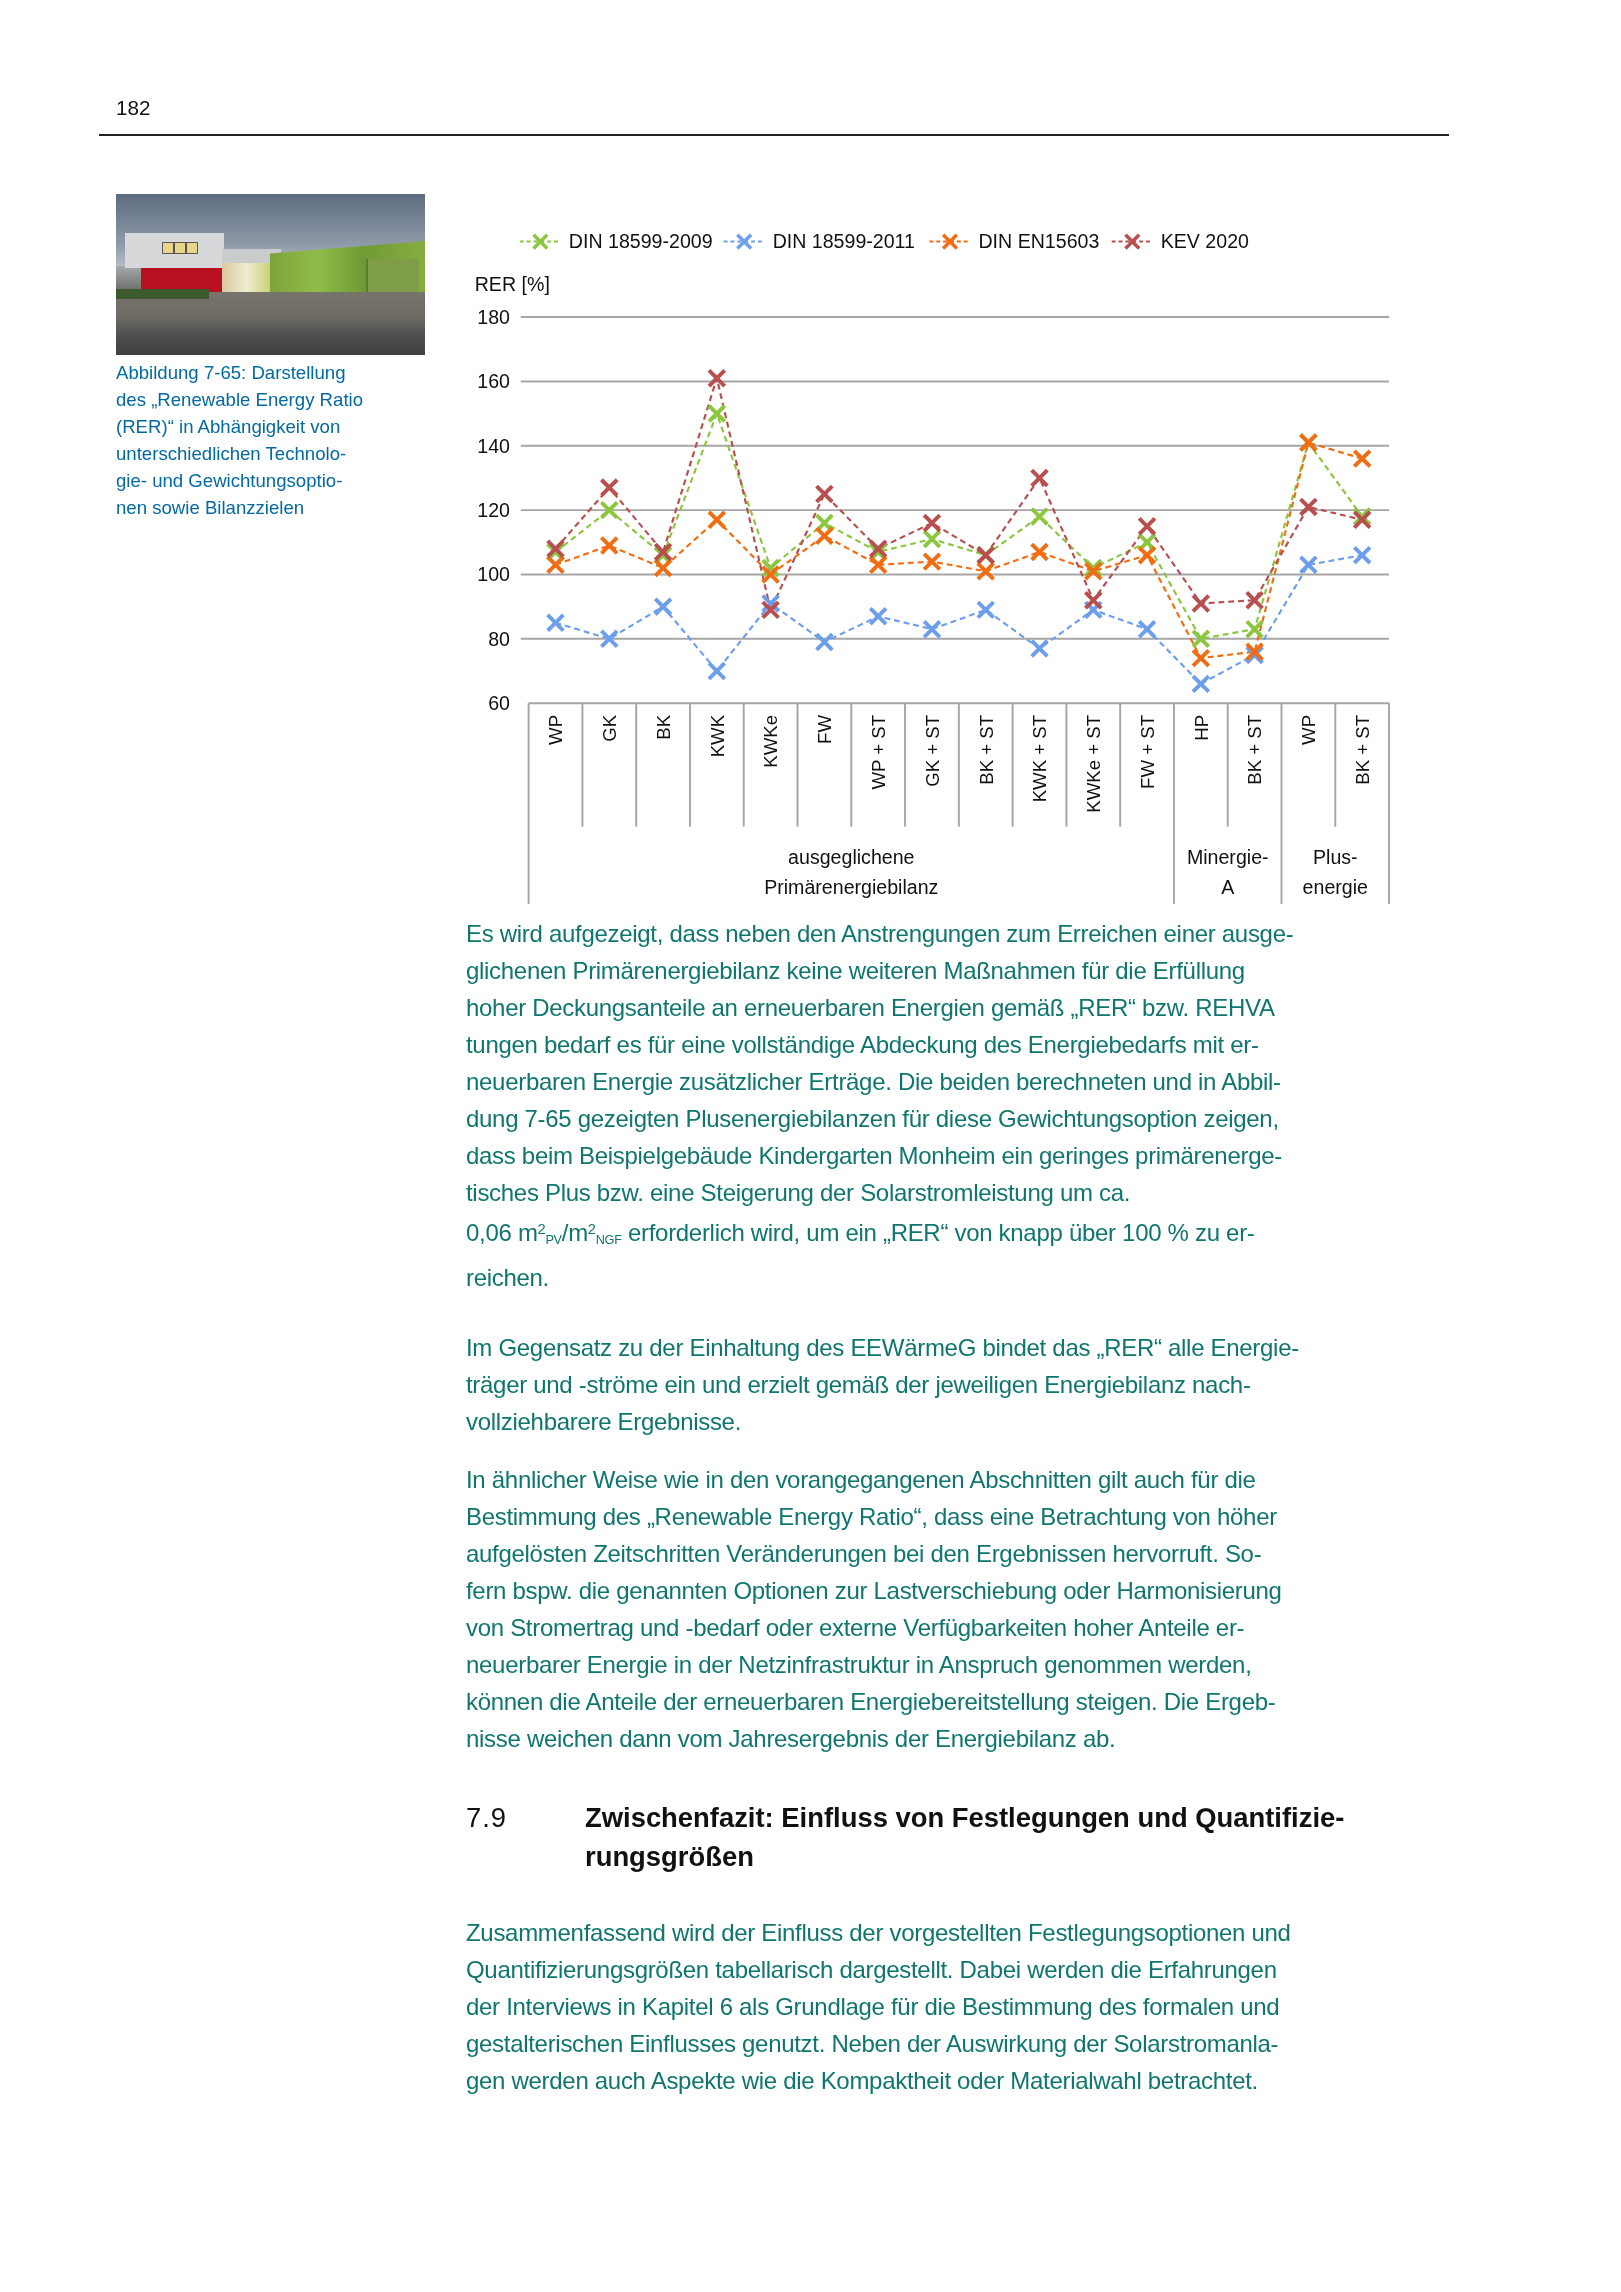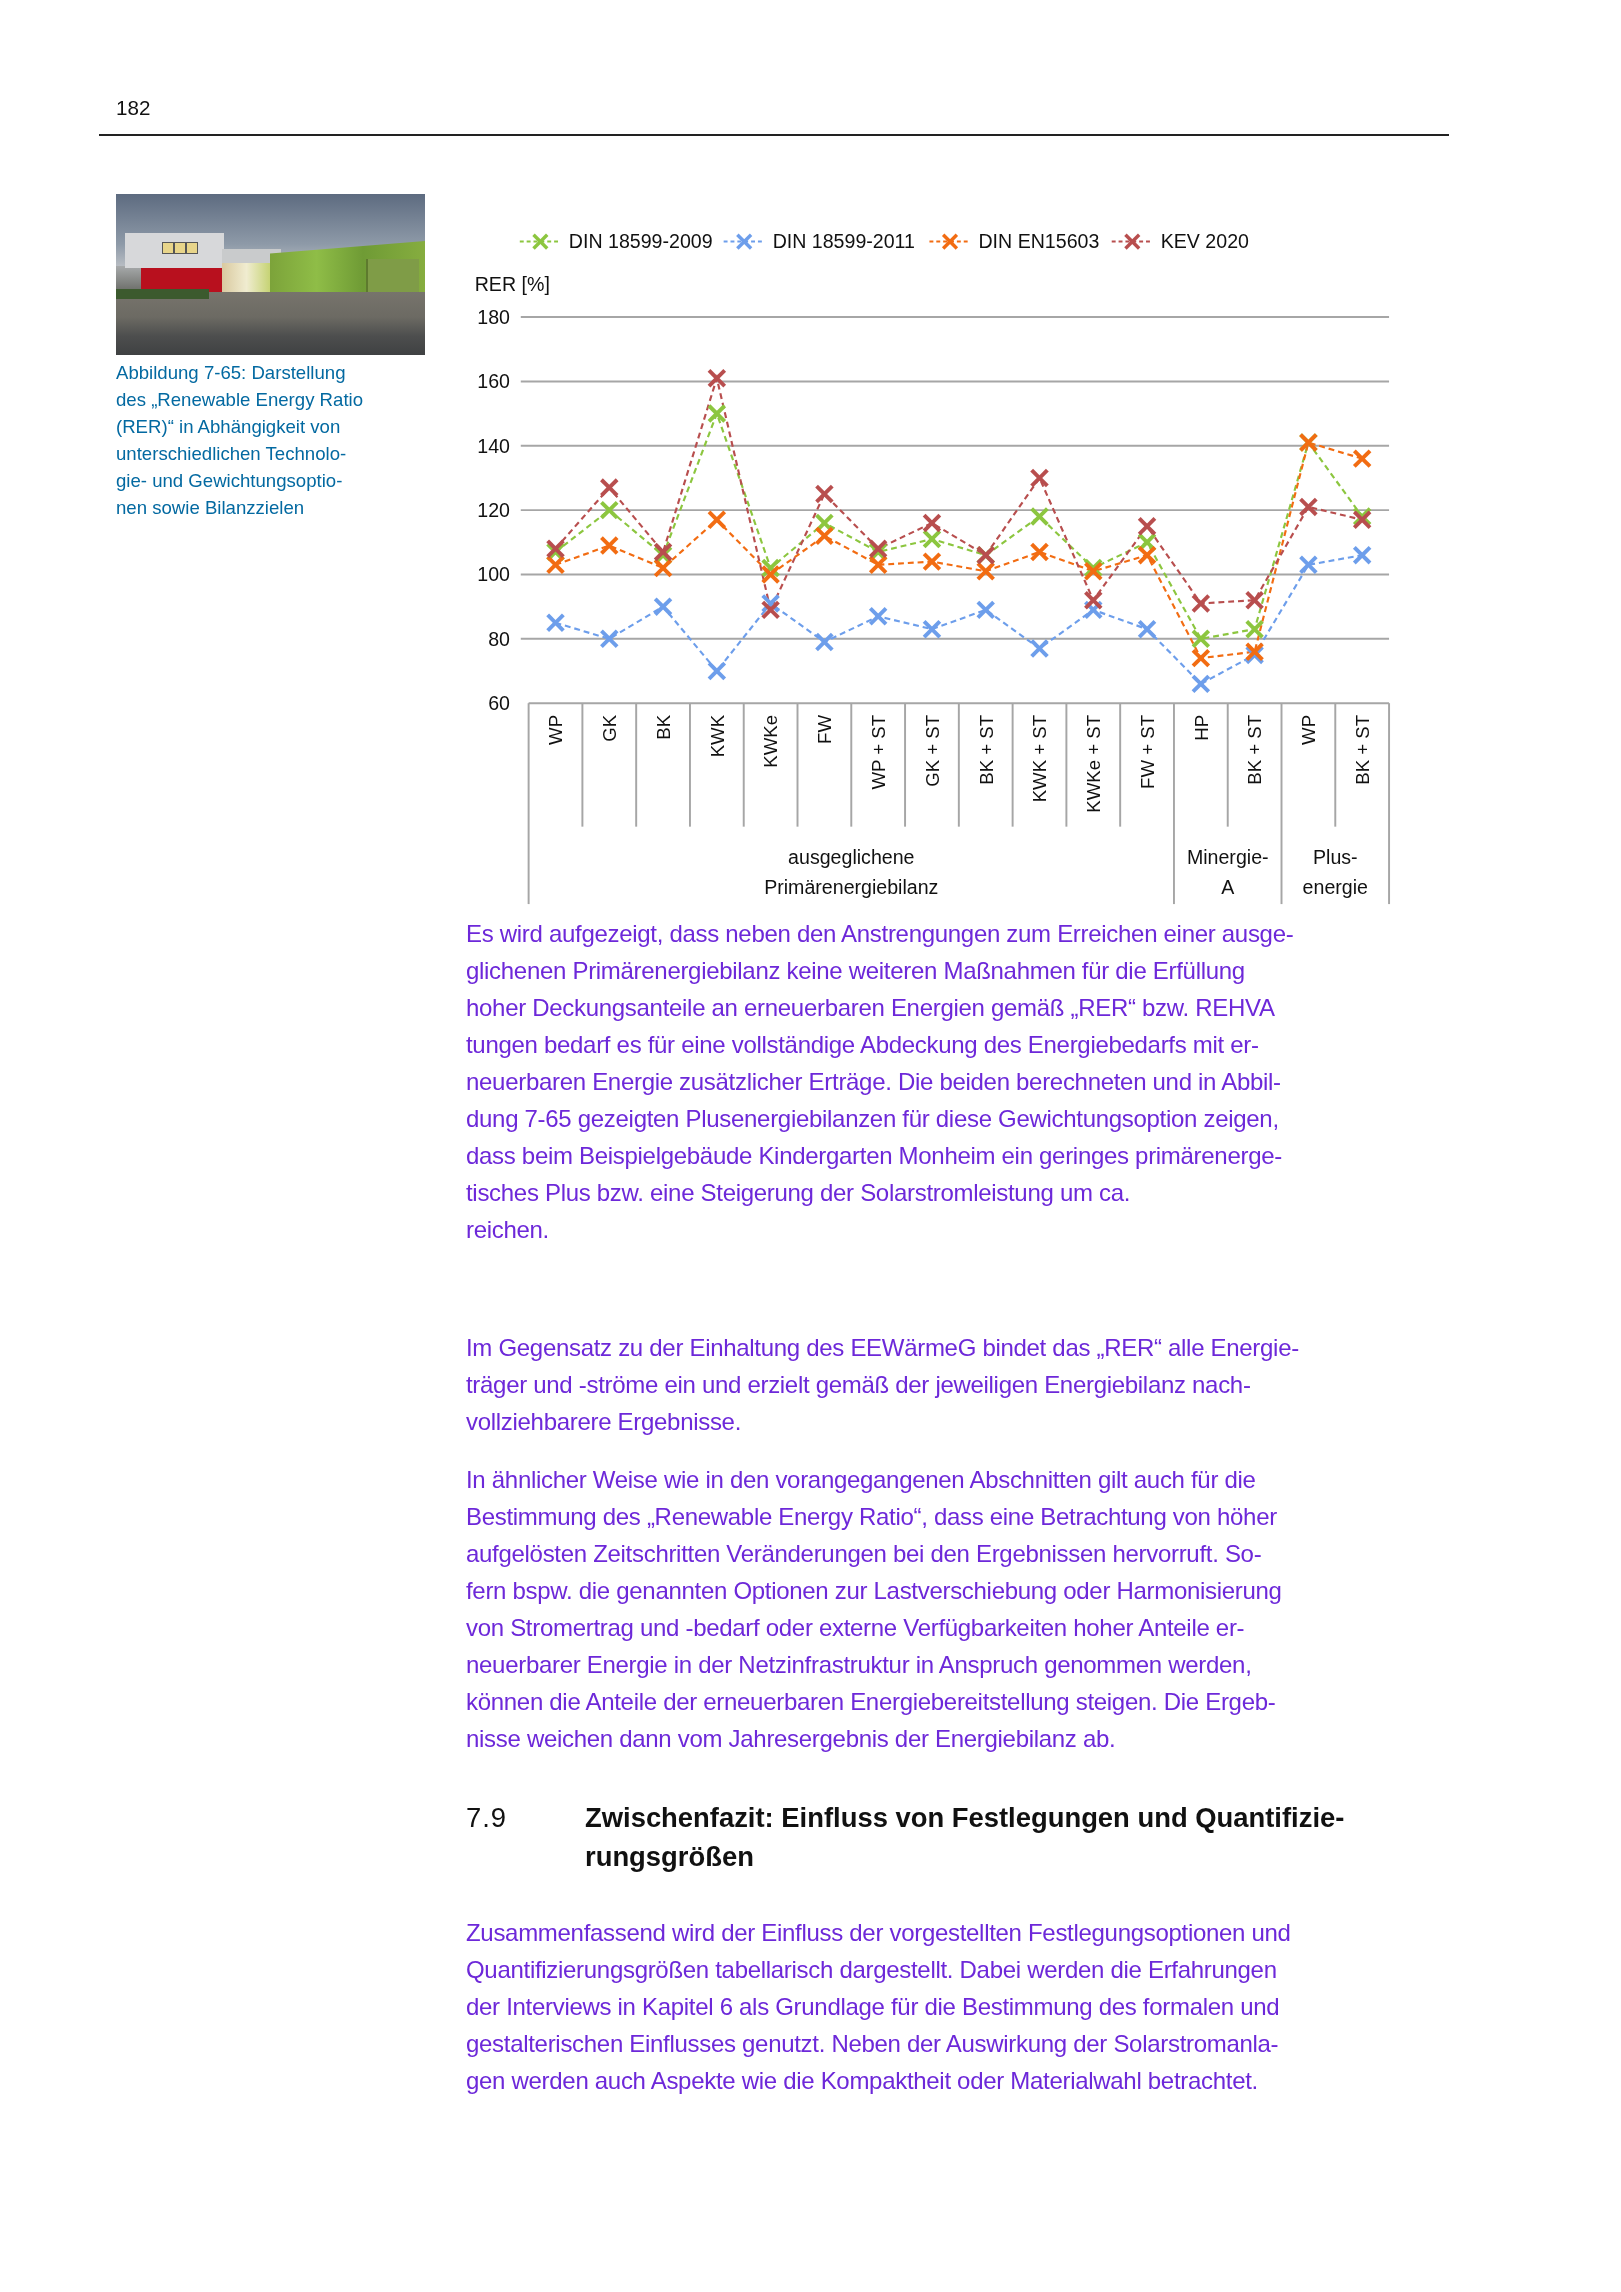--- a/index.html
+++ b/index.html
@@ -31,21 +31,21 @@
   .figure-caption {
     position: absolute; left: 116px; top: 359px; width: 314px;
     font-size: 18.6px; line-height: 27px; color: #0369a1;
   }
 
   .chart-wrap { position: absolute; left: 461px; top: 212px; width: 980px; height: 706px; }
   .chart-svg text { font-family: "Liberation Sans", "DejaVu Sans", sans-serif; fill: #111; }
 
   .body-text {
     position: absolute; left: 466px; width: 985px;
-    font-size: 24px; line-height: 37px; color: #6d28d9; letter-spacing: -0.3px;
+    font-size: 24px; line-height: 37px; color: #0f766e; letter-spacing: -0.3px;
   }
   .body-text p { margin: 0; }
   .p1 { top: 915px; }
   .p2 { top: 1329px; }
   .p3 { top: 1461px; }
   .p4 { top: 1914px; }
 
   .section-heading { position: absolute; left: 466px; top: 1798px; width: 980px; font-size: 27.4px; line-height: 39px; }
   .section-number { position: absolute; left: 0; top: 0; font-weight: normal; letter-spacing: 1px; text-align: center; }
   .section-title { position: absolute; left: 119px; top: 0; width: 863px; font-weight: bold; }
@@ -291,20 +291,21 @@
 
 <div class="body-text p1">
   <p>Es wird aufgezeigt, dass neben den Anstrengungen zum Erreichen einer ausge-</p>
   <p>glichenen Primärenergiebilanz keine weiteren Maßnahmen für die Erfüllung</p>
   <p>hoher Deckungsanteile an erneuerbaren Energien gemäß „RER“ bzw. REHVA</p>
   <p>tungen bedarf es für eine vollständige Abdeckung des Energiebedarfs mit er-</p>
   <p>neuerbaren Energie zusätzlicher Erträge. Die beiden berechneten und in Abbil-</p>
   <p>dung 7-65 gezeigten Plusenergiebilanzen für diese Gewichtungsoption zeigen,</p>
   <p>dass beim Beispielgebäude Kindergarten Monheim ein geringes primärenerge-</p>
   <p>tisches Plus bzw. eine Steigerung der Solarstromleistung um ca.</p>
+  <p><span>0,06 m</span><sup class="small">2</sup><sub class="small">PV</sub><span>/m</span><sup class="small">2</sup><sub class="small">NGF</sub><span> erforderlich wird, um ein „RER“ von knapp über 100 % zu er-</span></p>
   <p>reichen.</p>
 </div>
 
 <div class="body-text p2">
   <p>Im Gegensatz zu der Einhaltung des EEWärmeG bindet das „RER“ alle Energie-</p>
   <p>träger und -ströme ein und erzielt gemäß der jeweiligen Energiebilanz nach-</p>
   <p>vollziehbarere Ergebnisse.</p>
 </div>
 
 <div class="body-text p3">

